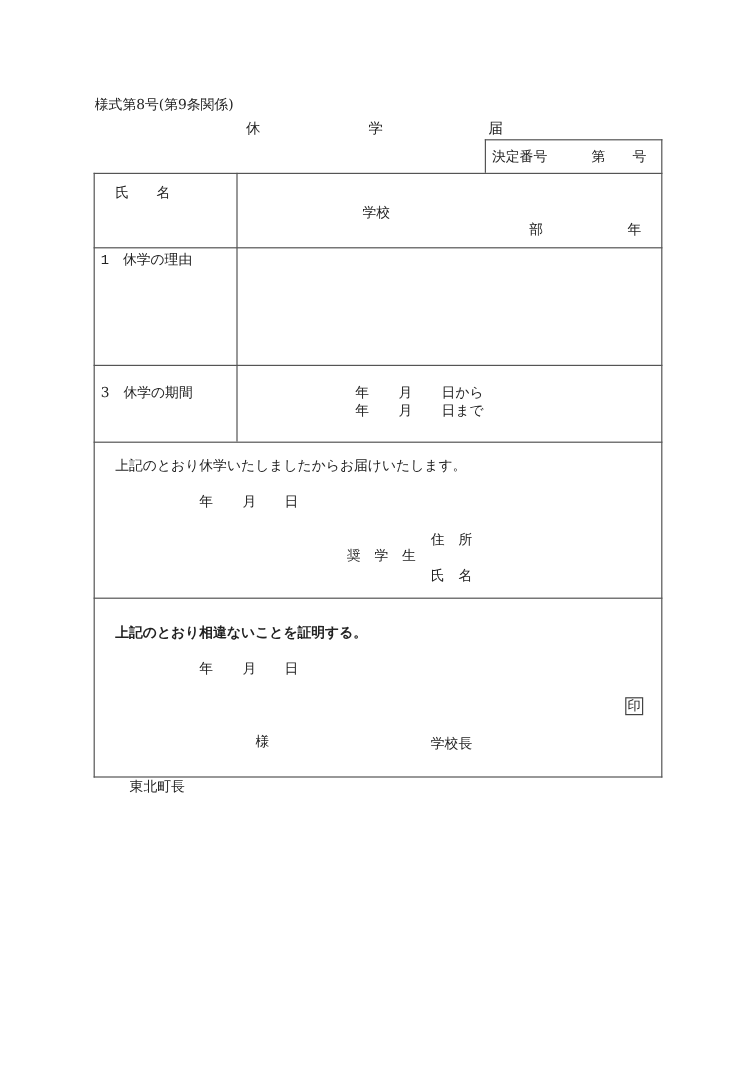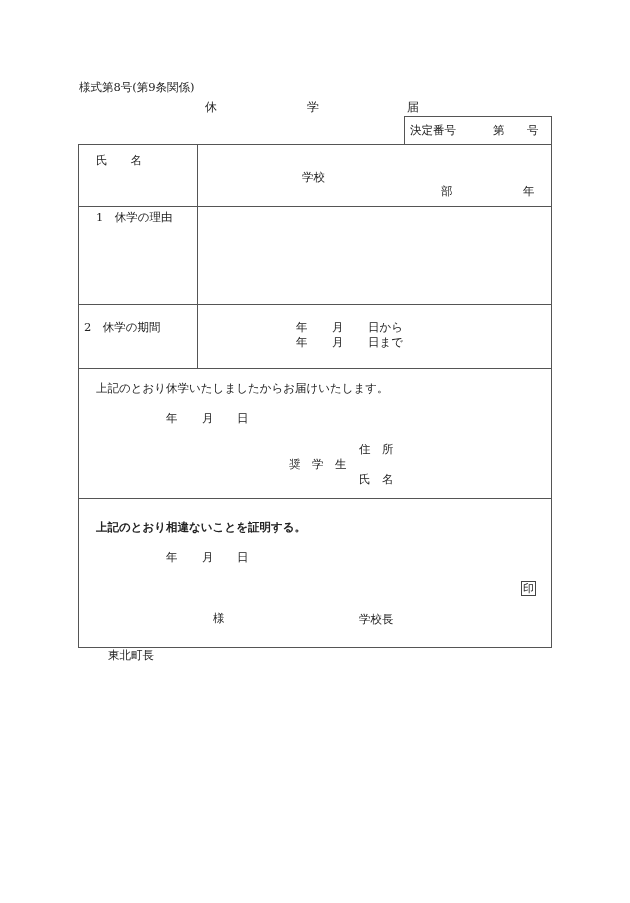--- a/index.html
+++ b/index.html
@@ -35,24 +35,24 @@
   <div class="line" style="left:78px;top:368px;width:474px;height:1px;"></div>
   <div class="line" style="left:78px;top:498px;width:474px;height:1px;"></div>
 </div>
 
 <div class="abs" style="left:96px;top:155px;">氏　　名</div>
 <div class="abs" style="left:198px;top:145px;width:353px;height:38px;"></div>
 <div class="abs" style="left:302px;top:172px;">学校</div>
 <div class="abs" style="left:441px;top:186px;">部</div>
 <div class="abs" style="left:523px;top:186px;">年</div>
 
-<div class="abs" style="left:96px;top:212px;">1　休学の理由</div>
+<div class="abs" style="left:84px;top:212px;font-family:Liberation Mono, monospace;">1　休学の理由</div>
 <div class="abs" style="left:198px;top:207px;width:353px;height:97px;"></div>
 
-<div class="abs" style="left:84px;top:322px;">2　休学の期間</div>
+<div class="abs" style="left:84px;top:322px;">3　休学の期間</div>
 <div class="abs" style="left:296px;top:322px;">年</div>
 <div class="abs" style="left:332px;top:322px;">月</div>
 <div class="abs" style="left:368px;top:322px;">日から</div>
 <div class="abs" style="left:296px;top:337px;">年</div>
 <div class="abs" style="left:332px;top:337px;">月</div>
 <div class="abs" style="left:368px;top:337px;">日まで</div>
 
 <div class="abs" style="left:96px;top:383px;">上記のとおり休学いたしましたからお届けいたします。</div>
 <div class="abs" style="left:166px;top:413px;">年</div>
 <div class="abs" style="left:202px;top:413px;">月</div>

